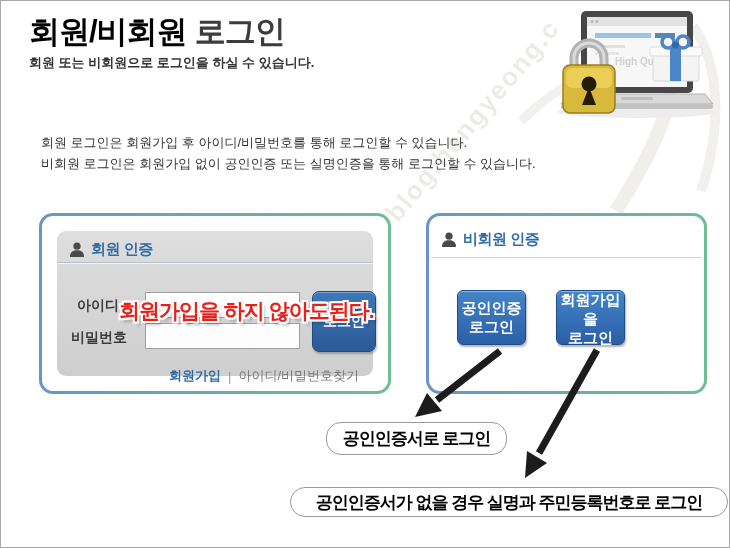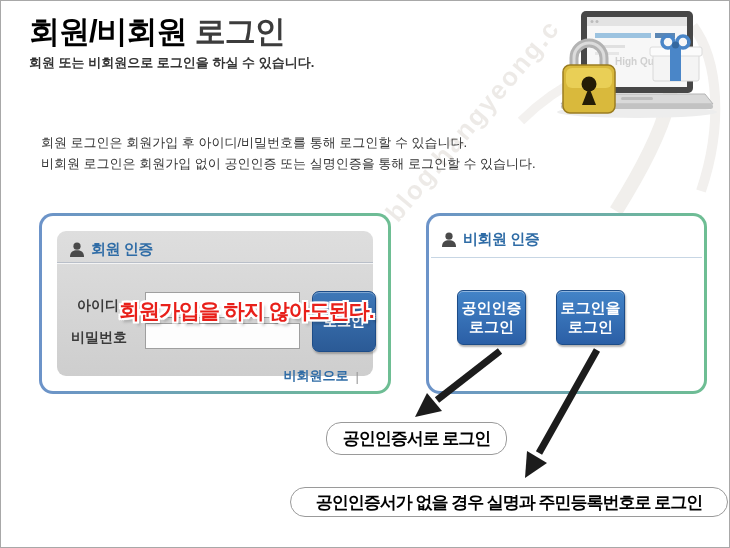--- a/index.html
+++ b/index.html
@@ -180,22 +180,23 @@
 
         <span class="fld-label lbl-id">아이디</span>
         <input class="fld-input inp-id" type="text" style="">
         <span class="fld-label lbl-pw">비밀번호</span>
         <input class="fld-input inp-pw" type="password" style="">
         <button class="login-btn">로그인</button>
 
         <div class="overlay-note">회원가입을 하지 않아도된다.</div>
 
         <div class="links-row">
-          <a class="link-signup">비회원으로</a>
+          <a class="link-signup">회원가입</a>
           <span class="link-sep">|</span>
+          <a class="link-find">아이디/비밀번호찾기</a>
         </div>
       </div>
     </div>
   </div>
 
   <div class="auth-outer guest">
     <div class="auth-white">
       <div class="box-header" style="top:14px;">
         <svg width="16" height="15" viewBox="0 0 16 15">
           <circle cx="8" cy="4.2" r="3.6" fill="#4a4a4a"></circle>
@@ -203,21 +204,21 @@
         </svg>
         <span class="hdr-label">비회원 인증</span>
       </div>
       <div class="hdr-rule-guest"></div>
 
       <button class="guest-btn cert">
         <span style="display:block">공인인증</span>
         <span style="display:block">로그인</span>
       </button>
       <button class="guest-btn real">
-        <span style="display:block">로그인을</span>
+        <span style="display:block">회원가입을</span>
         <span style="display:block">로그인</span>
       </button>
     </div>
   </div>
 
   <svg class="arrows" width="730" height="548" viewBox="0 0 730 548">
     <g>
       <line x1="499" y1="350" x2="436" y2="399" stroke="#1c1c1c" stroke-width="7"></line>
       <polygon points="414,416 426,392 441,410" fill="#1c1c1c"></polygon>
     </g>

